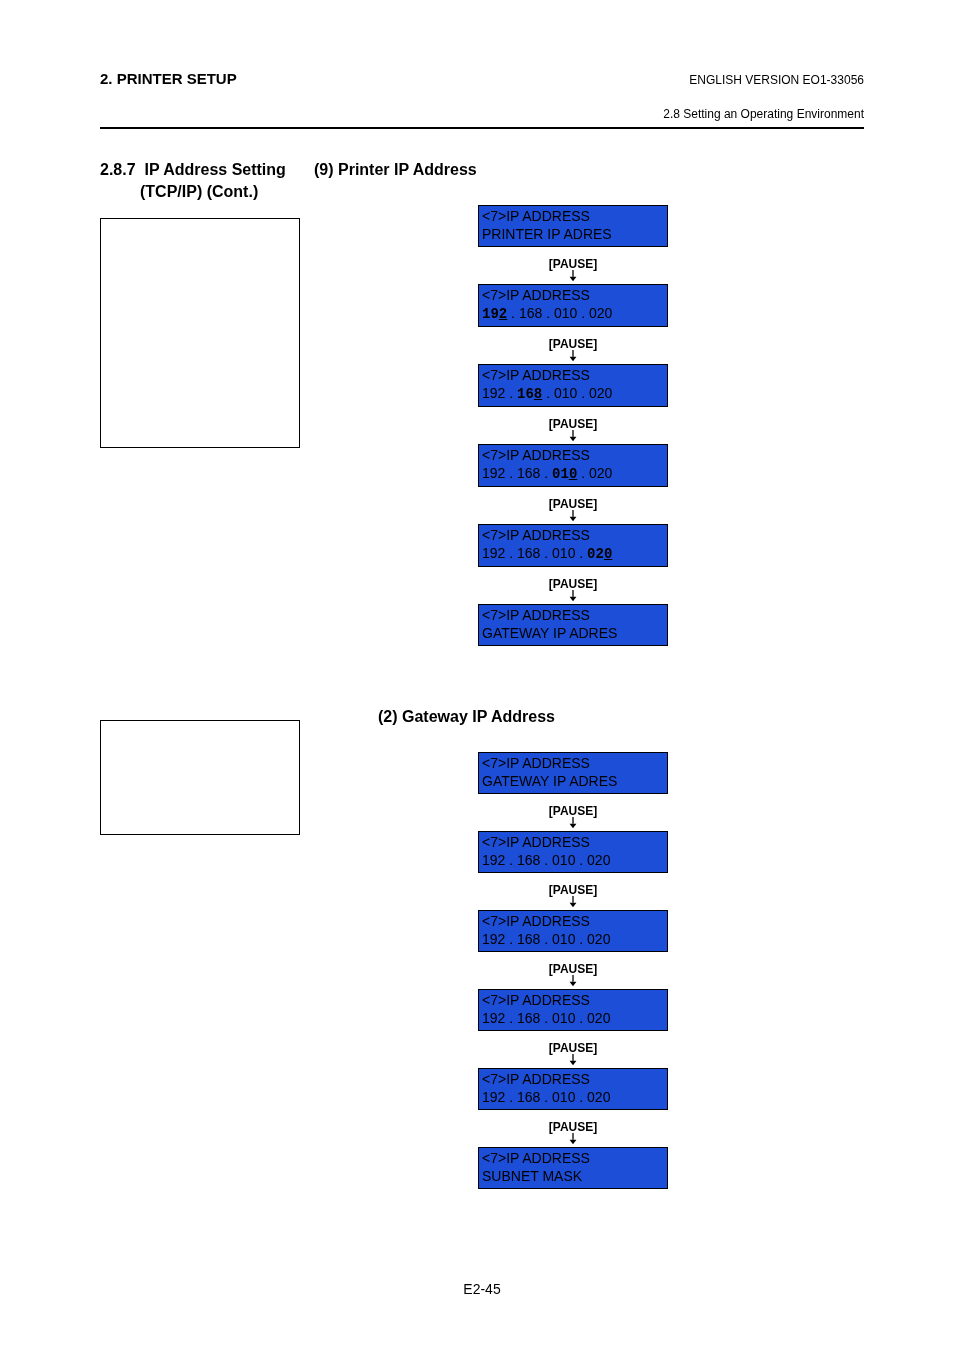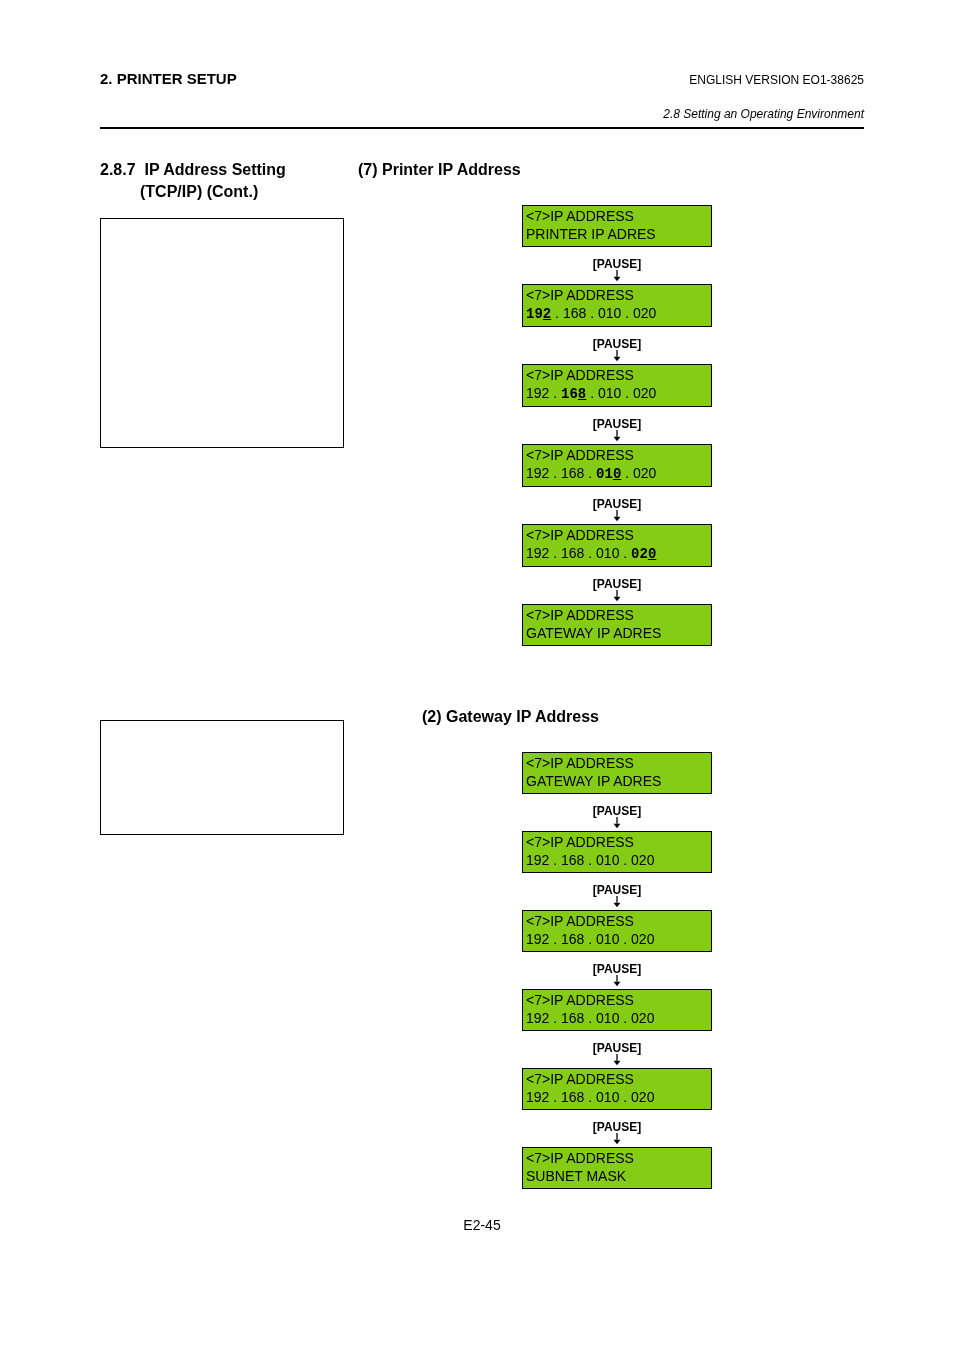--- a/index.html
+++ b/index.html
@@ -26,34 +26,33 @@
     font-size: 15px;
   }
   .header-right {
     font-size: 12px;
   }
   .subheader {
     text-align: right;
     font-size: 12px;
     margin-top: 4px;
     margin-bottom: 6px;
-    font-style: italic;
   }
   .top-rule {
     border: none;
     border-top: 2.5px solid #000;
     margin: 0 0 30px 0;
   }
   .section-row {
     display: flex;
     align-items: flex-start;
     gap: 20px;
   }
   .left-col {
-    width: 244px;
+    width: 200px;
     flex-shrink: 0;
   }
   .sec-title {
     font-weight: bold;
     font-size: 16px;
     line-height: 1.4;
   }
   .note-box {
     border: 1px solid #000;
     height: 230px;
@@ -75,21 +74,21 @@
   }
   .flow {
     margin-left: 158px;
     width: 190px;
   }
   .lcd {
     border: 1px solid #000;
     font-size: 14px;
     line-height: 1.25;
     padding: 2px 2px 3px 3px;
-    background: #84cc16;
+    background: #1d4ed8;
     font-family: Arial, Helvetica, sans-serif;
   }
   .pause {
     text-align: center;
     font-size: 12px;
     font-weight: bold;
     padding: 3px 0 0 0;
     line-height: 1;
     margin-top: 8px;
   }
@@ -103,44 +102,44 @@
     height: 12px;
   }
   .u { text-decoration: underline; }
   .b { font-weight: bold; font-family: Liberation Mono, monospace; }
   .block2 {
     margin-top: 60px;
   }
   .footer {
     text-align: center;
     font-size: 14px;
-    margin-top: 28px;
+    margin-top: 92px;
   }
 </style>
 </head>
 <body>
 
 <div class="page">
   <div class="header-row">
     <div class="header-left">2. PRINTER SETUP</div>
-    <div class="header-right">ENGLISH VERSION EO1-38625</div>
+    <div class="header-right">ENGLISH VERSION EO1-33056</div>
   </div>
   <div class="subheader">2.8 Setting an Operating Environment</div>
   <hr class="top-rule">
 
   <div class="section-row">
     <div class="left-col">
       <div class="sec-title">
         <span>2.8.7</span>&nbsp;&nbsp;<span>IP Address Setting</span><br>
         &nbsp;&nbsp;&nbsp;&nbsp;&nbsp;&nbsp;&nbsp;&nbsp;&nbsp;<span>(TCP/IP) (Cont.)</span>
       </div>
       <div class="note-box"></div>
     </div>
     <div class="right-col">
-      <div class="sub-title">(7)  Printer IP Address</div>
+      <div class="sub-title">(9)  Printer IP Address</div>
       <div class="flow" id="flow1">
           <div class="lcd">&lt;7&gt;IP ADDRESS<br>PRINTER IP ADRES</div>
           <div class="pause">[PAUSE]</div>
           <div class="arrow"><svg viewBox="0 0 10 14">
               <line x1="5" y1="0" x2="5" y2="8" stroke="#000" stroke-width="1.5"></line>
               <polygon points="1,8 9,8 5,13" fill="#000"></polygon>
             </svg></div>
           <div class="lcd">&lt;7&gt;IP ADDRESS<br><span class="b">19<span class="u">2</span></span> . 168 . 010 . 020</div>
           <div class="pause">[PAUSE]</div>
           <div class="arrow"><svg viewBox="0 0 10 14">

